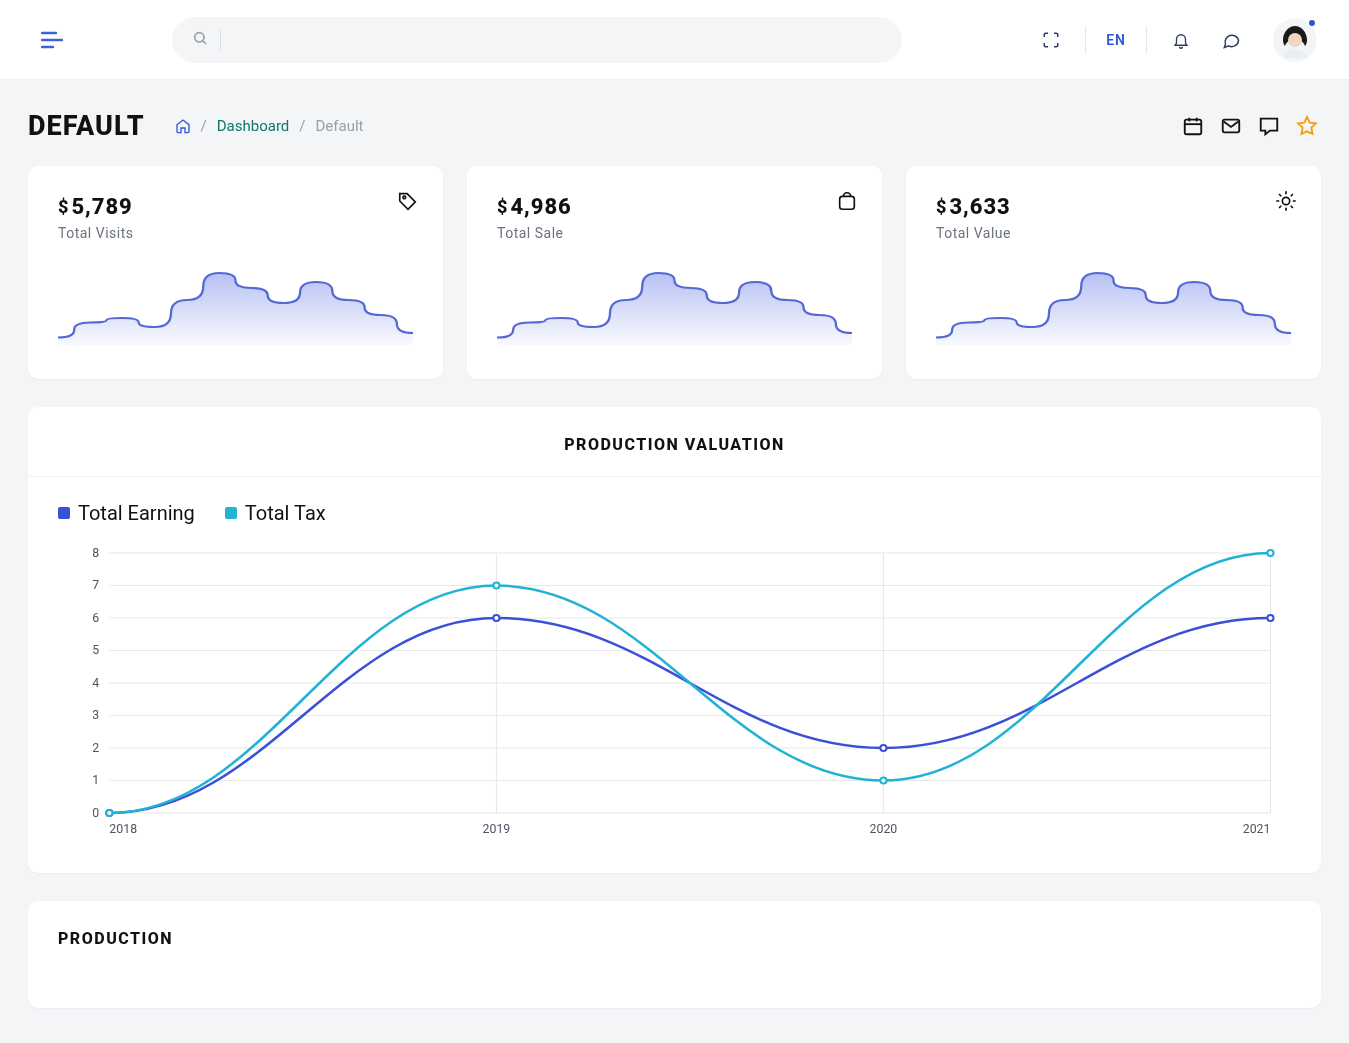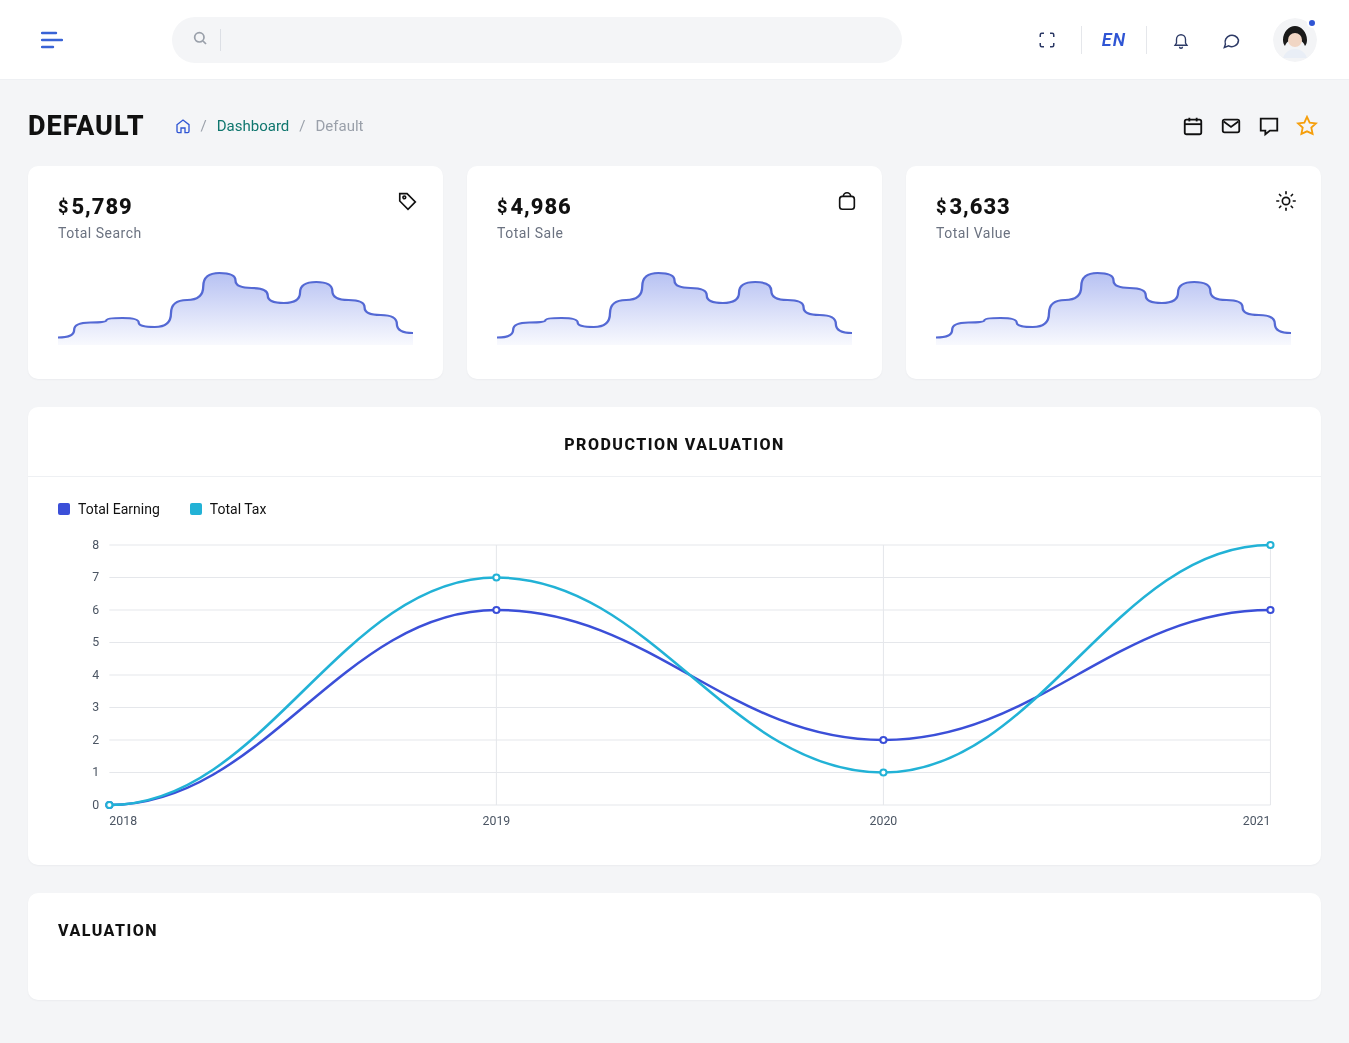--- a/index.html
+++ b/index.html
@@ -8,21 +8,21 @@
 .header { background:#fff; height:80px; display:flex; align-items:center; padding:0 32px; border-bottom:1px solid #eef0f3; }
 .hamburger { width:40px; height:40px; display:flex; align-items:center; justify-content:center; cursor:pointer; color:#3963d6; margin-right:100px; }
 .search-wrap { flex:0 0 730px; height:46px; background:#f4f5f7; border-radius:23px; display:flex; align-items:center; padding:0 20px; }
 .search-wrap .icon { color:#9aa0aa; margin-right:12px; }
 .search-wrap .divider { width:1px; height:22px; background:#dcdfe5; margin-right:14px; }
 .search-input { border:none; outline:none; background:transparent; font-size:15px; color:#444; flex:1; }
 .search-input::placeholder { color:#9aa0aa; }
 .header-right { margin-left:auto; display:flex; align-items:center; gap:6px; }
 .hicon { width:44px; height:44px; display:flex; align-items:center; justify-content:center; color:#2d3a66; cursor:pointer; position:relative; }
 .hvline { width:1px; height:28px; background:#e5e7eb; margin:0 6px; }
-.lang { font-size:18px; font-weight:600; color:#2f55d4; letter-spacing:1px; padding:0 8px; cursor:pointer;font-style:italic; }
+.lang { font-size:14px; font-weight:600; color:#2f55d4; letter-spacing:1px; padding:0 8px; cursor:pointer; }
 .avatar { width:44px; height:44px; border-radius:50%; background:#fff; position:relative; margin-left:14px; cursor:pointer; overflow:visible; }
 .avatar svg { border-radius:50%; }
 .avatar-dot { position:absolute; top:0; right:0; width:10px; height:10px; background:#2f55d4; border:2px solid #fff; border-radius:50%; }
 
 .pagebar { display:flex; align-items:center; padding:30px 28px 24px; }
 .pagetitle { font-size:27px; font-weight:800; letter-spacing:1px; color:#111; margin-right:30px; }
 .breadcrumb { display:flex; align-items:center; gap:10px; font-size:15px; color:#6b7280; }
 .breadcrumb .bc-home { color:#2f55d4; display:flex; align-items:center; }
 .breadcrumb .sep { color:#9aa0aa; }
 .breadcrumb .bc-link { color:#0f766e; cursor:pointer; }
@@ -38,21 +38,21 @@
 .stat-value { font-size:22px; font-weight:800; letter-spacing:1px; color:#111; display:flex; align-items:center; gap:2px; }
 .stat-value .dollar { font-size:18px; }
 .stat-label { font-size:14px; color:#6b7280; margin-top:6px; letter-spacing:0.5px; }
 .stat-icon { position:absolute; top:24px; right:24px; color:#111; }
 .spark { margin-top:24px; width:100%; height:80px; }
 
 .pv-card { padding:0 0 30px; margin-bottom:28px;text-align:center; }
 .pv-header { padding:28px 30px 22px; border-bottom:1px solid #eef0f3; }
 .pv-title { font-size:16px; font-weight:800; letter-spacing:1.5px; color:#111; }
 .pv-body { padding:24px 30px 0; }
-.legend { display:flex; gap:30px; font-size:14px; color:#111; margin-bottom:18px; }
+.legend { display:flex; gap:30px; font-size:20px; color:#111; margin-bottom:18px; }
 .legend-item { display:flex; align-items:center; gap:8px; cursor:default; }
 .legend-sw { width:12px; height:12px; border-radius:2px; }
 .pv-chart { width:100%; height:300px; }
 .pv-svg text { font-size:12px; fill:#4b5563; }
 
 .act-card { padding:28px 30px 60px; }
 .act-title { font-size:16px; font-weight:800; letter-spacing:1.5px; color:#111; }
 </style>
 </head>
 <body>
@@ -152,21 +152,21 @@
 
 <div class="container">
 
   <div class="stats-row">
 
     <div class="card stat-card">
       <div class="stat-value">
           <span class="dollar">$</span>
           <span>5,789</span>
         </div>
-      <div class="stat-label">Total Search</div>
+      <div class="stat-label">Total Visits</div>
       <div class="stat-icon">
         <svg width="22" height="22" viewBox="0 0 24 24" fill="none" stroke="currentColor" stroke-width="1.8">
             <path d="M20 13l-8 8-9-9V4h8l9 9z"></path>
             <circle cx="8" cy="8" r="1.5"></circle>
           </svg>
       </div>
       <svg class="spark" viewBox="0 0 340 80" preserveAspectRatio="none">
         <defs>
             <linearGradient id="gSpark" x1="0" x2="0" y1="0" y2="1">
               <stop offset="0%" stop-color="#7c8fe8" stop-opacity="0.55"></stop>
@@ -275,15 +275,15 @@
             <circle cx="50" cy="270" r="3" fill="#fff" stroke="#22b2d6" stroke-width="2"></circle>
             <circle cx="426.66666666666663" cy="42.5" r="3" fill="#fff" stroke="#22b2d6" stroke-width="2"></circle>
             <circle cx="803.3333333333333" cy="237.5" r="3" fill="#fff" stroke="#22b2d6" stroke-width="2"></circle>
             <circle cx="1180" cy="10" r="3" fill="#fff" stroke="#22b2d6" stroke-width="2"></circle>
           </svg>
       </div>
     </div>
   </div>
 
   <div class="card act-card">
-    <div class="act-title">VALUATION</div>
+    <div class="act-title">PRODUCTION</div>
   </div>
 </div>
 
 </body></html>

